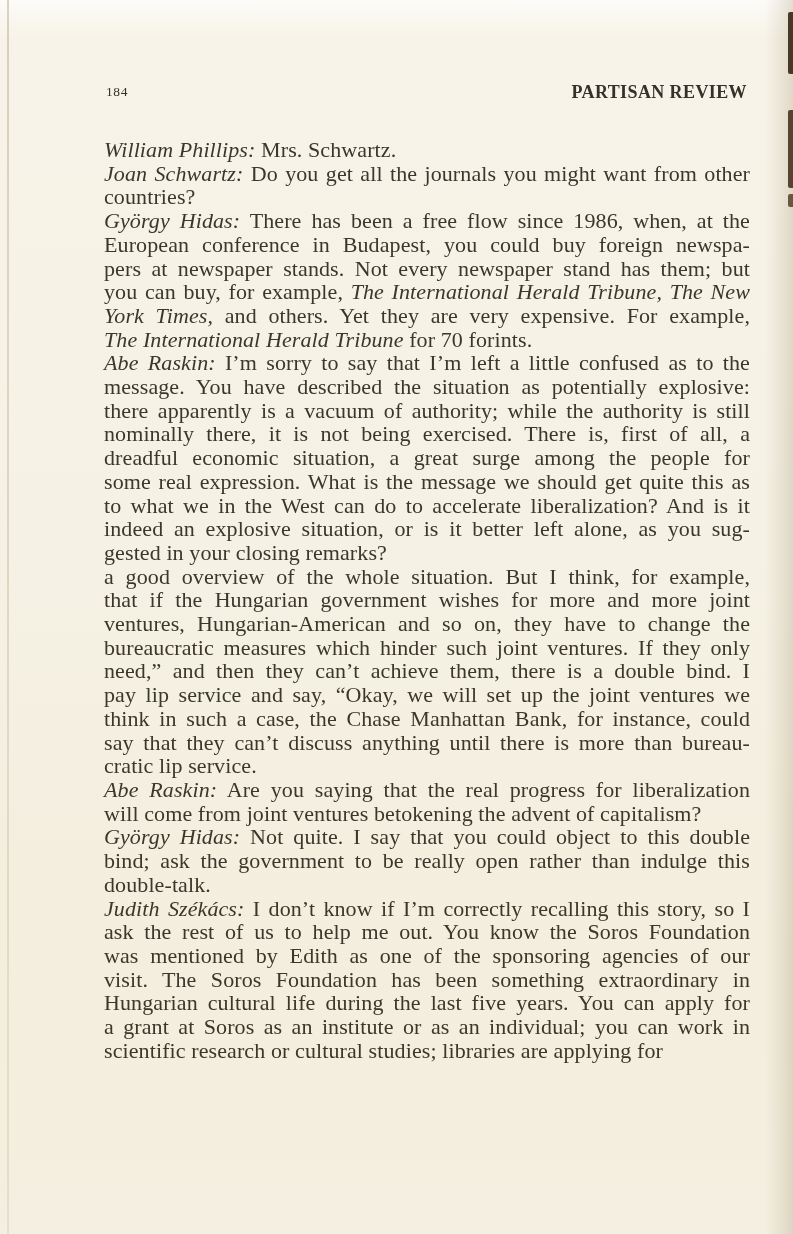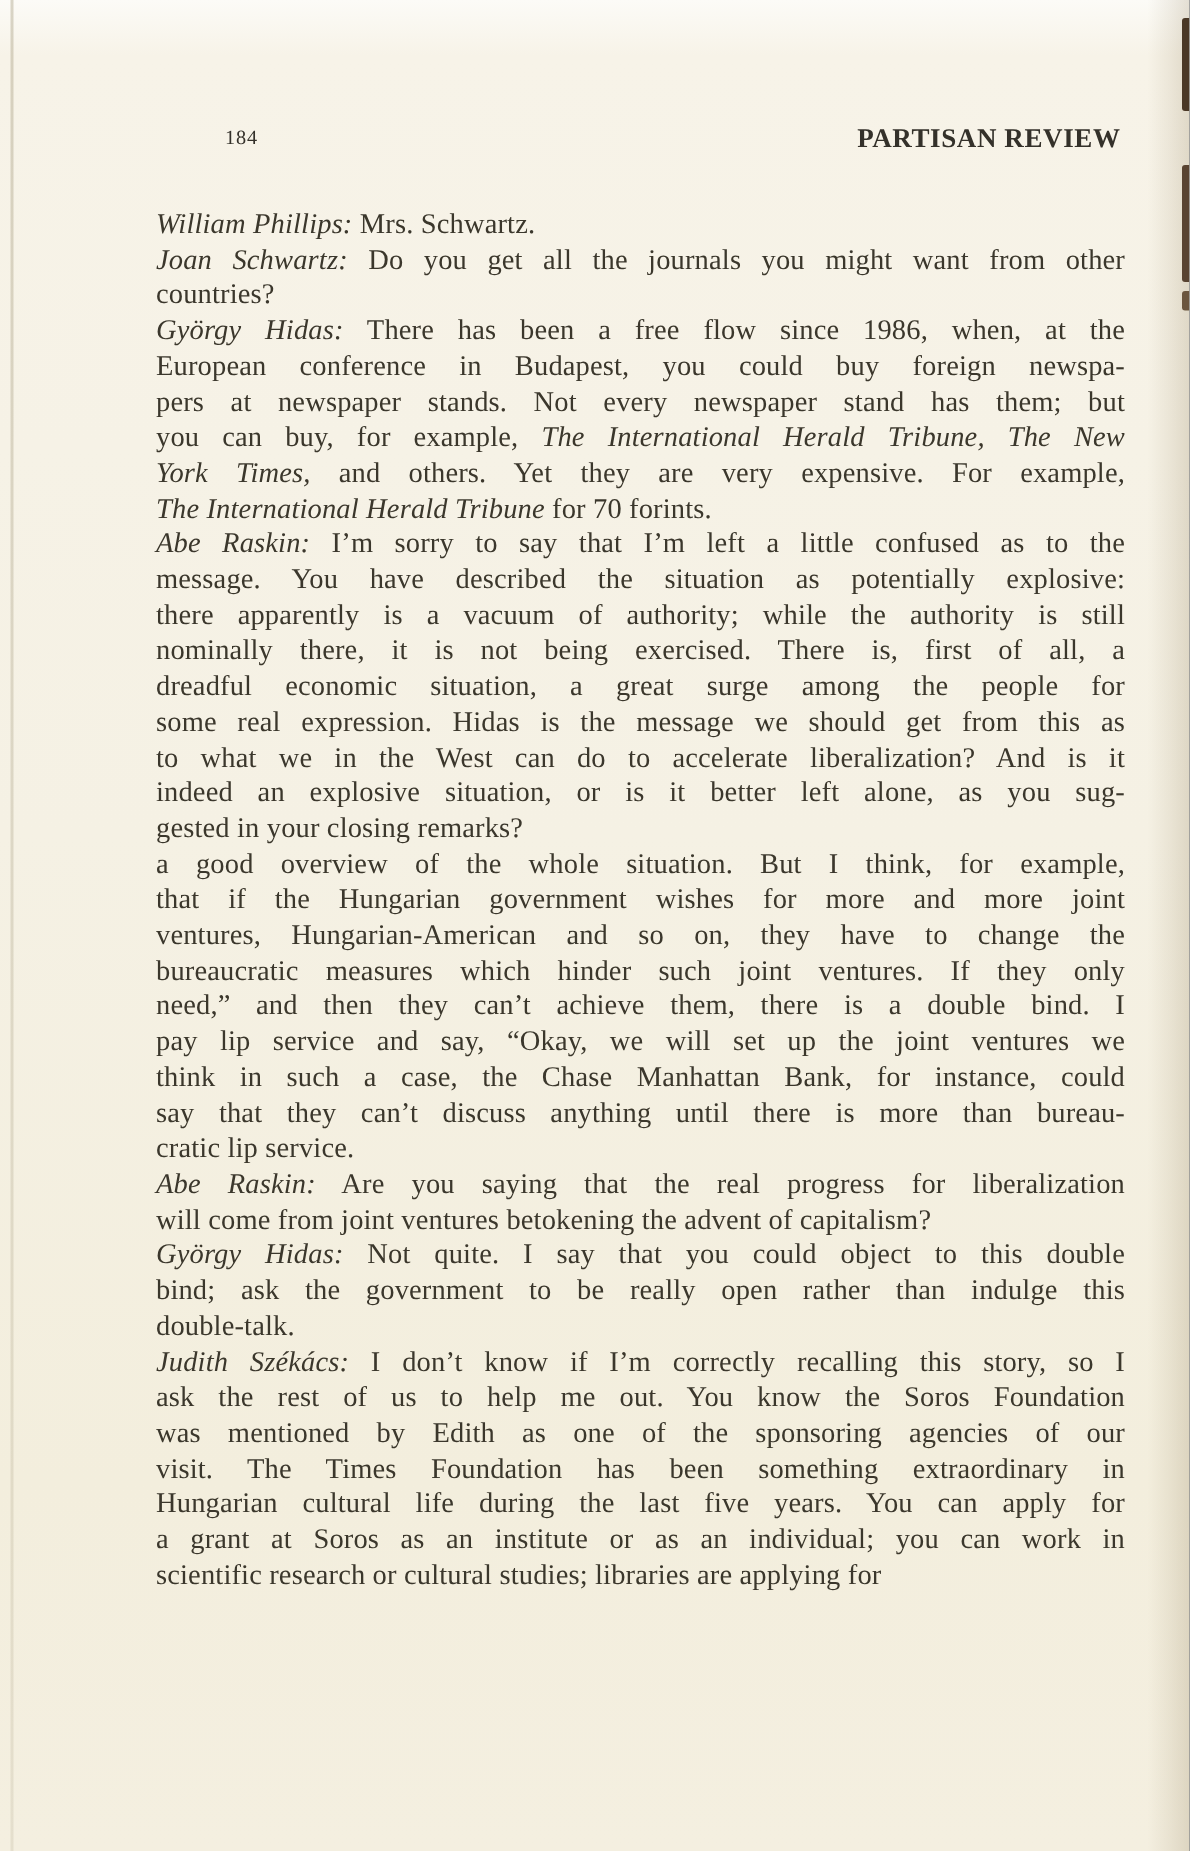--- a/index.html
+++ b/index.html
@@ -26,31 +26,31 @@
   .edge-mark.m2 { top:110px; height:78px; background:#584331; }
   .edge-mark.m3 { top:194px; height:13px; background:#6b563f; }
 
   
   .running-head {
     position:absolute; left:104px; right:46px; top:82px; height:18px;
     color:#34312a;
   }
   .page-number {
     position:absolute; left:2px; top:2px;
-    font-size:13.5px; letter-spacing:0.6px;margin-left:44px;
+    font-size:13.5px; letter-spacing:0.6px;
   }
   .journal-title {
     position:absolute; right:0; top:0;
     font-size:18px; font-weight:700; letter-spacing:0.4px;
   }
 
   
   .page-body {
     position:absolute; left:104px; top:138px; width:646px;
-    font-size:19px; line-height:23.7px;
+    font-size:22px; line-height:23.7px;
     color:#3b372c;
     letter-spacing:0.1px;
   }
   .para { margin:0; }
   .line { text-align:justify; text-align-last:justify; -moz-text-align-last:justify; }
   .line.last { text-align-last:left; -moz-text-align-last:left; }
   .line em { font-style:italic; }
 </style>
 </head>
 <body>
@@ -83,21 +83,21 @@
         <div class="line"><span>you can buy, for example, </span><em>The International Herald Tribune, The New</em></div>
         <div class="line"><em>York Times,</em><span> and others. Yet they are very expensive. For example,</span></div>
         <div class="line last"><em>The International Herald Tribune</em><span> for 70 forints.</span></div>
       </div>
       <div class="para">
         <div class="line"><em>Abe Raskin:</em><span> I’m sorry to say that I’m left a little confused as to the</span></div>
         <div class="line"><span>message. You have described the situation as potentially explosive:</span></div>
         <div class="line"><span>there apparently is a vacuum of authority; while the authority is still</span></div>
         <div class="line"><span>nominally there, it is not being exercised. There is, first of all, a</span></div>
         <div class="line"><span>dreadful economic situation, a great surge among the people for</span></div>
-        <div class="line"><span>some real expression. Hidas is the message we should get from this as</span></div>
+        <div class="line"><span>some real expression. What is the message we should get quite this as</span></div>
         <div class="line"><span>to what we in the West can do to accelerate liberalization? And is it</span></div>
         <div class="line"><span>indeed an explosive situation, or is it better left alone, as you sug-</span></div>
         <div class="line last"><span>gested in your closing remarks?</span></div>
       </div>
       <div class="para">
         <div class="line"><span>a good overview of the whole situation. But I think, for example,</span></div>
         <div class="line"><span>that if the Hungarian government wishes for more and more joint</span></div>
         <div class="line"><span>ventures, Hungarian-American and so on, they have to change the</span></div>
         <div class="line"><span>bureaucratic measures which hinder such joint ventures. If they only</span></div>
         <div class="line"><span>need,” and then they can’t achieve them, there is a double bind. I</span></div>
@@ -112,20 +112,20 @@
       </div>
       <div class="para">
         <div class="line"><em>György Hidas:</em><span> Not quite. I say that you could object to this double</span></div>
         <div class="line"><span>bind; ask the government to be really open rather than indulge this</span></div>
         <div class="line last"><span>double-talk.</span></div>
       </div>
       <div class="para">
         <div class="line"><em>Judith Székács:</em><span> I don’t know if I’m correctly recalling this story, so I</span></div>
         <div class="line"><span>ask the rest of us to help me out. You know the Soros Foundation</span></div>
         <div class="line"><span>was mentioned by Edith as one of the sponsoring agencies of our</span></div>
-        <div class="line"><span>visit. The Times Foundation has been something extraordinary in</span></div>
+        <div class="line"><span>visit. The Soros Foundation has been something extraordinary in</span></div>
         <div class="line"><span>Hungarian cultural life during the last five years. You can apply for</span></div>
         <div class="line"><span>a grant at Soros as an institute or as an individual; you can work in</span></div>
         <div class="line last"><span>scientific research or cultural studies; libraries are applying for</span></div>
       </div>
     </div>
 
 </div>
 
 </body></html>

